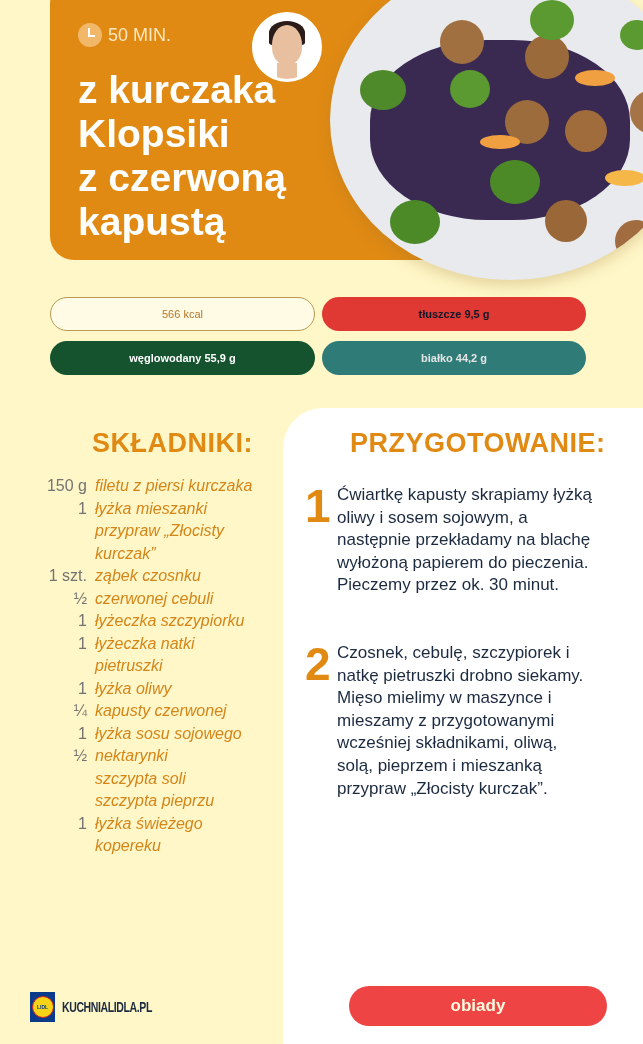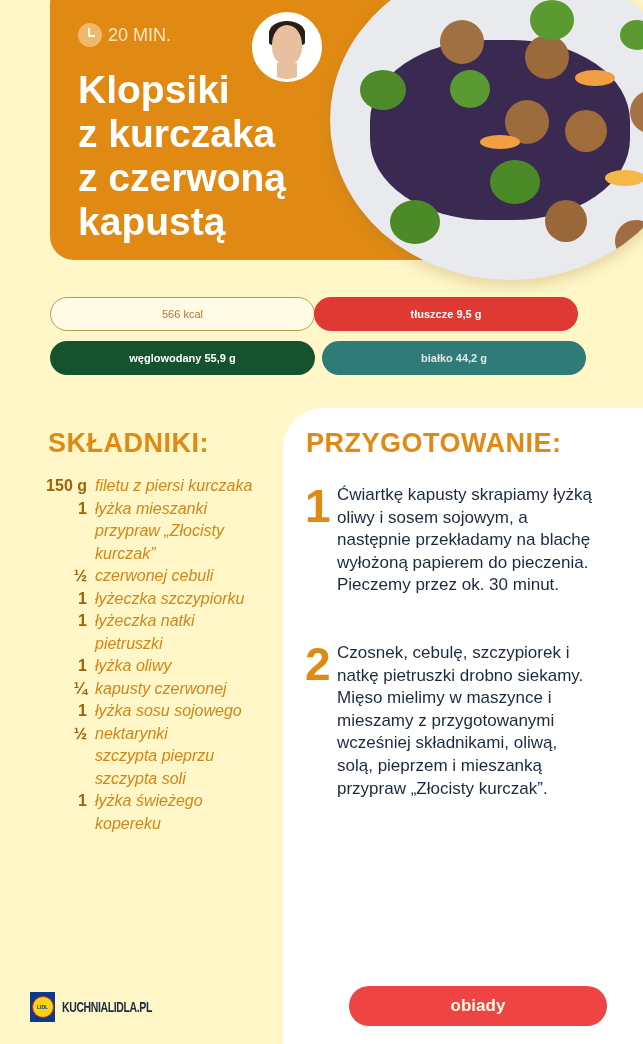--- a/index.html
+++ b/index.html
@@ -44,30 +44,30 @@
     background: #e8eaee; box-shadow: 0 6px 14px rgba(150,110,40,0.25);
     overflow: hidden;
   }
   .plate .cabbage { position: absolute; left: 40px; top: 80px; width: 260px; height: 180px; border-radius: 45%; background: #3a2a52; }
   .blob { position: absolute; border-radius: 50%; }
   .nutri {
     position: absolute; height: 34px; border-radius: 18px; display: flex; align-items: center; justify-content: center;
     font-size: 11px;
   }
   .n-kcal { left: 50px; top: 297px; width: 265px; background: #fffbe4; border: 1px solid #b89a55; color: #b8762a; }
-  .n-fat { left: 314px; top: 297px; width: 264px; background: #e03832; color: #ffffff; font-weight: bold; }
+  .n-fat { left: 322px; top: 297px; width: 264px; background: #e03832; color: #0f172a; font-weight: bold; }
   .n-carb { left: 50px; top: 341px; width: 265px; background: #14532d; color: #fff; font-weight: bold; }
   .n-prot { left: 322px; top: 341px; width: 264px; background: #2f7b78; color: #e5e5e5; font-weight: bold; }
   .section-title {
-    position: absolute; color: #e08a14; font-weight: bold; font-size: 27px; letter-spacing: 0.5px;
+    position: absolute; color: #e08a14; font-weight: bold; font-size: 27px; letter-spacing: 0.5px; margin-left: 44px;
   }
   .ing-title { left: 48px; top: 428px; }
   .ingredients { position: absolute; left: 40px; top: 475px; width: 240px; }
   .ing-row { display: flex; font-size: 16px; line-height: 22.5px; }
-  .ing-qty { width: 55px; text-align: right; color: #a16207; font-weight: bold; padding-right: 8px; flex-shrink: 0; }
+  .ing-qty { width: 55px; text-align: right; color: #737373; font-weight: normal; padding-right: 8px; flex-shrink: 0; }
   .ing-name { color: #d48518; font-style: italic; }
   .prep-panel {
     position: absolute; left: 283px; top: 408px; width: 380px; height: 660px; background: #fff;
     border-top-left-radius: 40px;
   }
   .prep-title { left: 306px; top: 428px; }
   .step { position: absolute; left: 305px; display: flex; }
   .step-num { color: #e08a14; font-weight: bold; font-size: 46px; line-height: 44px; width: 32px; flex-shrink: 0; }
   .step-text { color: #1c2a40; font-size: 17px; line-height: 22.6px; width: 260px; }
   .step1 { top: 484px; }
@@ -104,32 +104,32 @@
   <div class="blob" style="left:200px;top:40px;width:44px;height:40px;background:#5a9a30;"></div>
   <div class="blob" style="left:290px;top:60px;width:34px;height:30px;background:#5a9a30;"></div>
   <div class="blob" style="left:160px;top:200px;width:50px;height:44px;background:#4c8a28;"></div>
   <div class="blob" style="left:245px;top:110px;width:40px;height:16px;background:#f0a040;"></div>
   <div class="blob" style="left:150px;top:175px;width:40px;height:14px;background:#f0a040;"></div>
   <div class="blob" style="left:275px;top:210px;width:40px;height:16px;background:#f5b848;"></div>
 </div>
 
 <div class="time-row">
   <span class="clock"></span>
-  <span>20 MIN.</span>
+  <span>50 MIN.</span>
 </div>
 
 <div class="avatar">
   <div class="hair"></div>
   <div class="face"></div>
   <div class="neck"></div>
 </div>
 
 <div class="title">
+  <div>z kurczaka</div>
   <div>Klopsiki</div>
-  <div>z kurczaka</div>
   <div>z czerwoną</div>
   <div>kapustą</div>
 </div>
 
 <div class="nutri n-kcal">566 kcal</div>
 <div class="nutri n-fat">tłuszcze 9,5 g</div>
 <div class="nutri n-carb">węglowodany 55,9 g</div>
 <div class="nutri n-prot">białko 44,2 g</div>
 
 <div class="section-title ing-title">SKŁADNIKI:</div>
@@ -145,20 +145,24 @@
     </div>
   <div class="ing-row">
       <span class="ing-qty"></span>
       <span class="ing-name">przypraw „Złocisty</span>
     </div>
   <div class="ing-row">
       <span class="ing-qty"></span>
       <span class="ing-name">kurczak”</span>
     </div>
   <div class="ing-row">
+      <span class="ing-qty">1 szt.</span>
+      <span class="ing-name">ząbek czosnku</span>
+    </div>
+  <div class="ing-row">
       <span class="ing-qty">½</span>
       <span class="ing-name">czerwonej cebuli</span>
     </div>
   <div class="ing-row">
       <span class="ing-qty">1</span>
       <span class="ing-name">łyżeczka szczypiorku</span>
     </div>
   <div class="ing-row">
       <span class="ing-qty">1</span>
       <span class="ing-name">łyżeczka natki</span>
@@ -178,25 +182,25 @@
   <div class="ing-row">
       <span class="ing-qty">1</span>
       <span class="ing-name">łyżka sosu sojowego</span>
     </div>
   <div class="ing-row">
       <span class="ing-qty">½</span>
       <span class="ing-name">nektarynki</span>
     </div>
   <div class="ing-row">
       <span class="ing-qty"></span>
+      <span class="ing-name">szczypta soli</span>
+    </div>
+  <div class="ing-row">
+      <span class="ing-qty"></span>
       <span class="ing-name">szczypta pieprzu</span>
-    </div>
-  <div class="ing-row">
-      <span class="ing-qty"></span>
-      <span class="ing-name">szczypta soli</span>
     </div>
   <div class="ing-row">
       <span class="ing-qty">1</span>
       <span class="ing-name">łyżka świeżego</span>
     </div>
   <div class="ing-row">
       <span class="ing-qty"></span>
       <span class="ing-name">kopereku</span>
     </div>
 </div>

